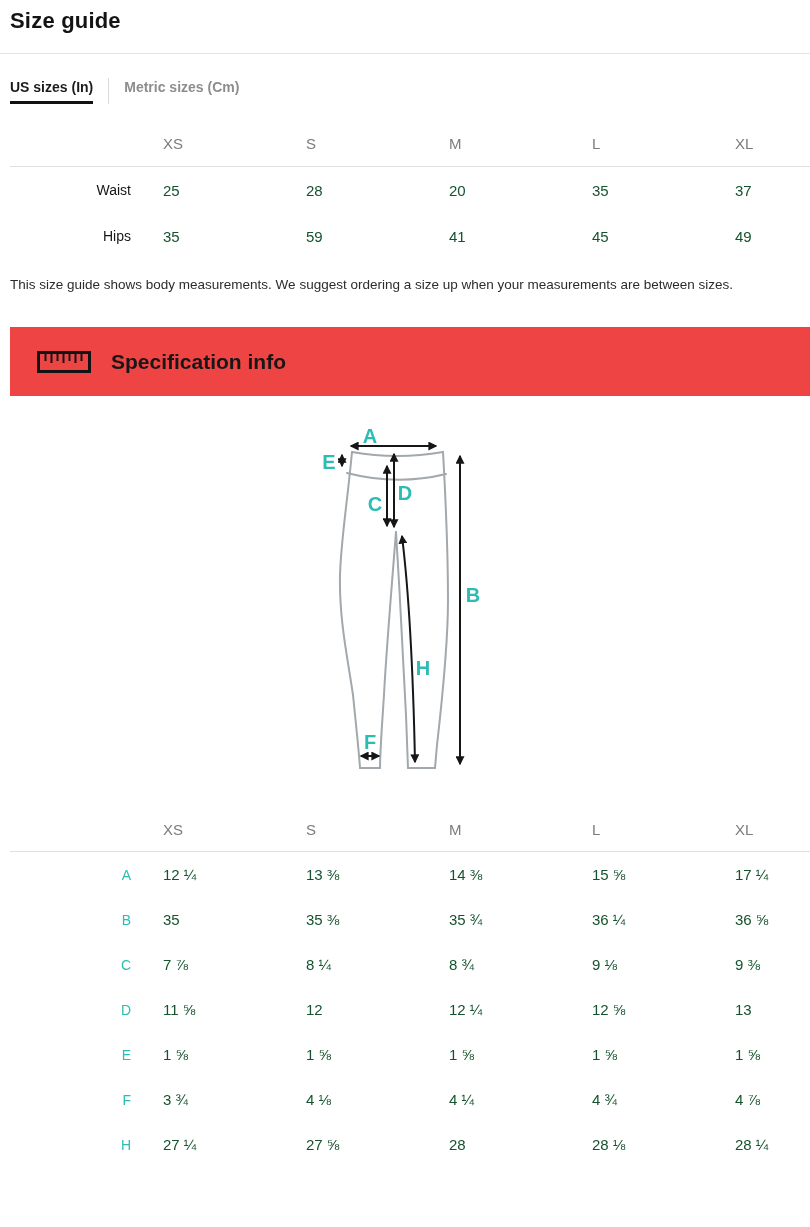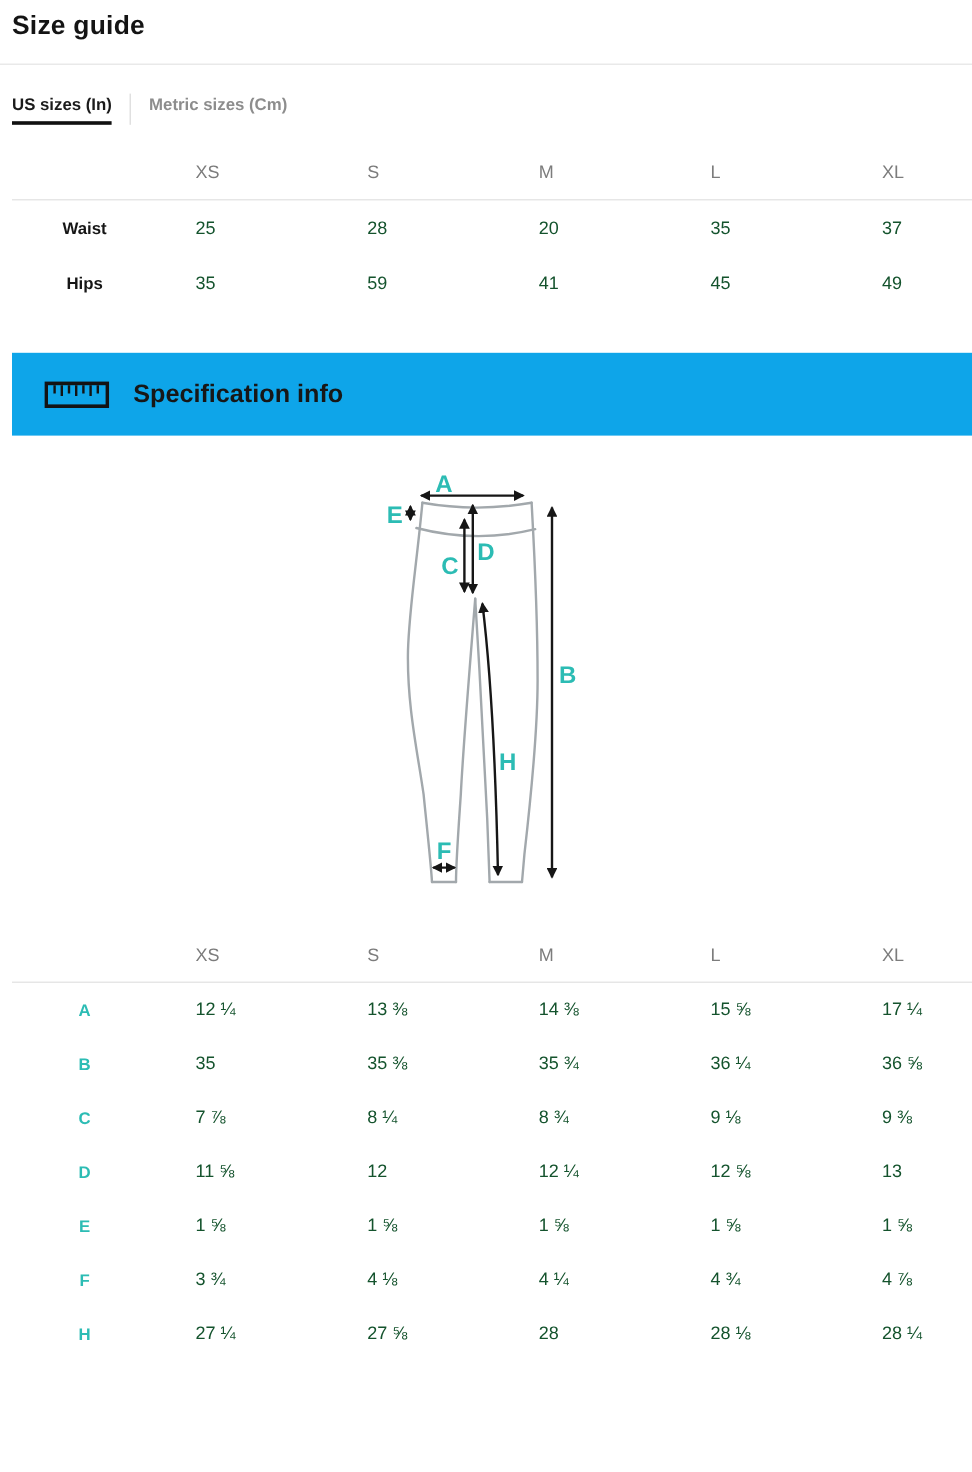--- a/index.html
+++ b/index.html
@@ -33,32 +33,32 @@
   .trow {
     display:grid;
     grid-template-columns:137px 143px 143px 143px 143px 1fr;
     align-items:center; height:46px;
   }
   .stable.spec .trow { height:45px; }
   .trow.thead { border-bottom:1px solid #e0e0e0; }
   .tcell { padding-left:16px; font-size:15px; color:#14532d; }
   .trow.thead .tcell { color:#7c7c7c; font-weight:normal; }
   .tlabel {
-    text-align:center; padding-right:16px;
-    font-size:14px; font-weight:bold; color:#161616;
+    text-align:right; padding-right:16px;
+    font-size:14px; font-weight:normal; color:#161616;
   }
   .stable.spec .tlabel { color:#2cbcb4; }
 
   
   .note { margin:18px 0 0 10px; font-size:13.5px; color:#2c2c2c; }
 
   
   .spec-band {
     margin:35px 0 0 10px; width:800px; height:69px;
-    background:#0ea5e9; display:flex; align-items:center;
+    background:#ef4444; display:flex; align-items:center;
   }
   .ruler-icon { margin-left:27px; display:block; }
   .spec-title { font-size:21px; font-weight:bold; color:#171717; margin:0 0 0 20px; }
 
   
   .diagram-wrap { width:810px; display:flex; justify-content:center; margin-top:14px; }
   .legging-outline { fill:none; stroke:#a2a8ac; stroke-width:2; stroke-linecap:round; }
   .arrow { fill:none; stroke:#161616; stroke-width:2; }
   .dlabel {
     fill:#2cbcb4; font-family:"Liberation Sans", sans-serif;
@@ -99,20 +99,21 @@
     <div class="trow">
       <div class="tlabel">Hips</div>
       <div class="tcell">35</div>
       <div class="tcell">59</div>
       <div class="tcell">41</div>
       <div class="tcell">45</div>
       <div class="tcell">49</div>
     </div>
   </div>
 
+  <p class="note">This size guide shows body measurements. We suggest ordering a size up when your measurements are between sizes.</p>
 
   <div class="spec-band">
     <svg class="ruler-icon" width="54" height="24" viewBox="0 0 54 24">
       <rect x="1.5" y="2.5" width="51" height="19" fill="none" stroke="#131313" stroke-width="3"></rect>
       <g stroke="#131313" stroke-width="2">
         <line x1="8.5" y1="4" x2="8.5" y2="11"></line>
         <line x1="14.5" y1="4" x2="14.5" y2="13"></line>
         <line x1="20.5" y1="4" x2="20.5" y2="11"></line>
         <line x1="26.5" y1="4" x2="26.5" y2="13"></line>
         <line x1="32.5" y1="4" x2="32.5" y2="11"></line>

